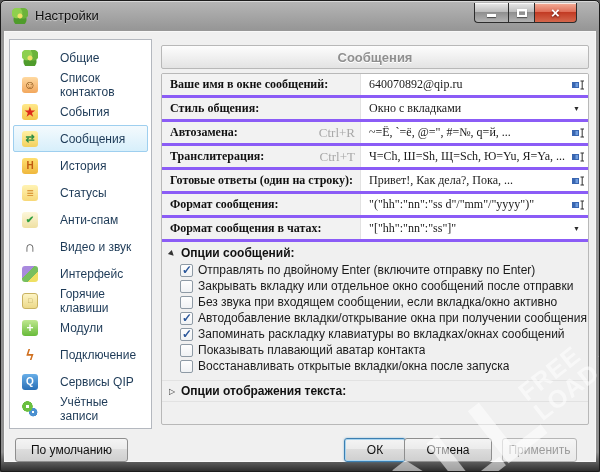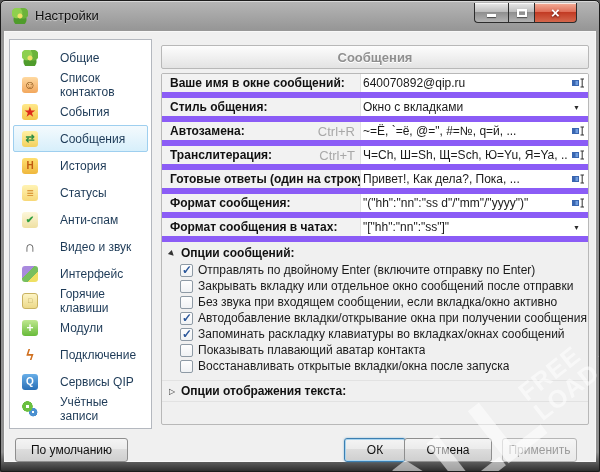--- a/index.html
+++ b/index.html
@@ -83,30 +83,30 @@
     border:1px solid #b8b8b8; border-radius:2px;
     background:linear-gradient(#fdfdfd,#e3e3e3);
     display:flex; align-items:center; justify-content:center;
     font-size:13px; font-weight:bold; color:#8f8f8f; text-shadow:0 1px 0 #fff;
   }
   
   .fields-panel{
     position:absolute; left:157px; top:42px; width:428px; height:352px;
     border:1px solid #b8b8b8; border-radius:2px; background:#f0f0f0; overflow:hidden;
   }
-  .frow{ display:flex; height:24px; border-bottom:6px solid #8b5cf6; }
+  .frow{ display:flex; height:24px; border-bottom:3px solid #8b5cf6;font-family:Liberation Serif, serif; }
   .flabel{
     width:198px; flex:0 0 198px; background:#f2f2f2; display:flex; align-items:center;
     padding-left:8px; overflow:hidden;
   }
   .flabel-text{ font-size:12px; font-weight:bold; color:#111; white-space:nowrap; overflow:hidden; flex:1; }
   .fshortcut{ flex:none; font-size:13px; color:#a8a8a8; padding:0 5px 0 2px; }
   .fvalue{
     flex:1; background:#fff; border-left:1px solid #e2e2e2; display:flex; align-items:center;
-    padding-left:2px; overflow:hidden; cursor:default;
+    padding-left:8px; overflow:hidden; cursor:default;
   }
   .fvalue-text{ font-size:12px; color:#1a1a1a; white-space:nowrap; overflow:hidden; flex:1; }
   .fctl{ flex:none; width:20px; display:flex; align-items:center; justify-content:center; }
   .dd-arrow{ font-size:7px; color:#2b2b2b; padding-right:3px; }
   
   .opt-header{ display:flex; align-items:center; gap:4px; height:18px; margin-top:2px; padding-left:5px; }
   .opt-title{ font-size:12px; font-weight:bold; color:#111; }
   .exp{ font-size:8px; color:#333; width:10px; text-align:center; }
   .exp.open{ display:inline-block; transform:rotate(45deg) scale(.9); }
   .cbrow{ height:16px; display:flex; align-items:center; gap:5px; padding-left:18px; }

